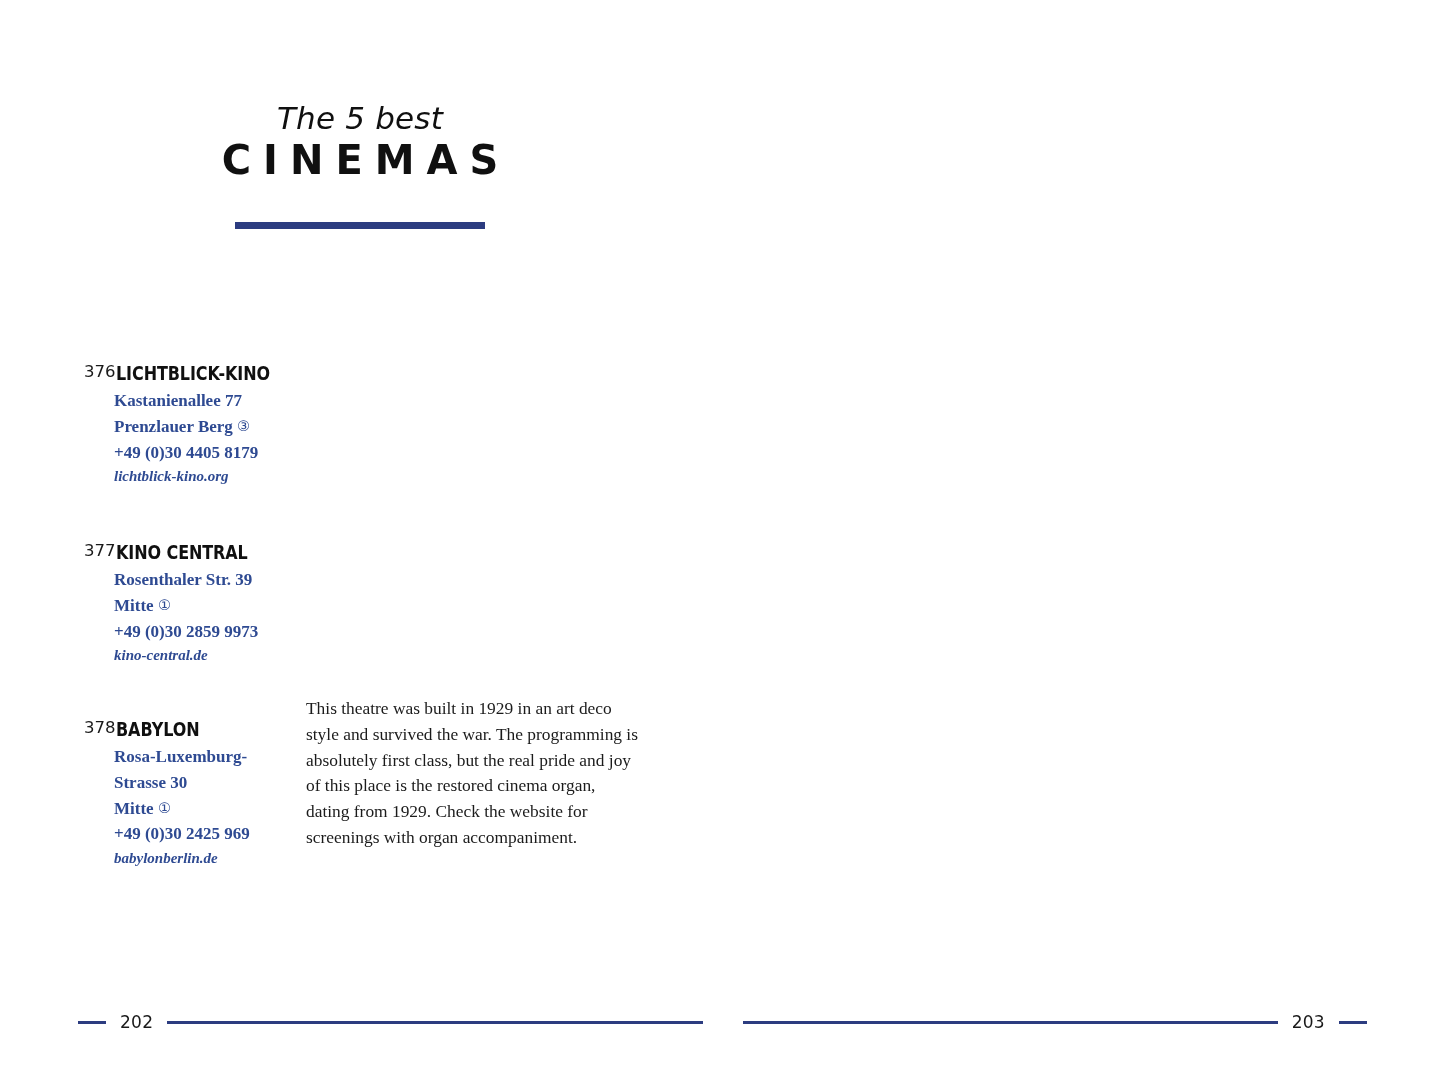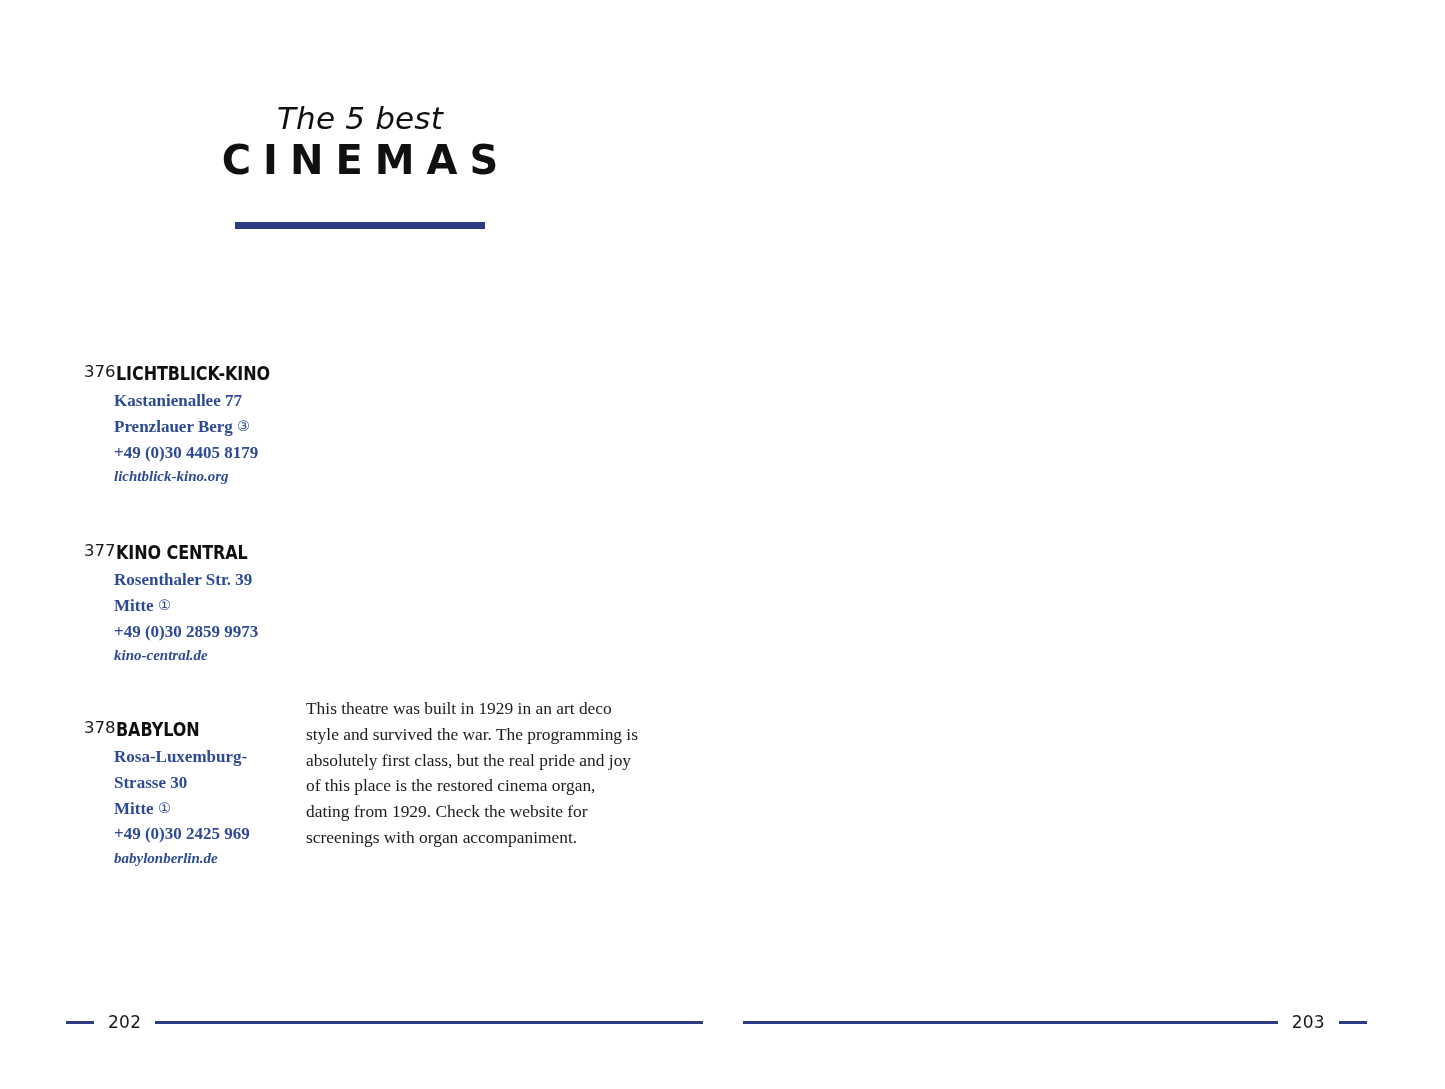--- a/index.html
+++ b/index.html
@@ -150,21 +150,21 @@
 
   
   .footer {
     position: absolute;
     bottom: 58px;
     display: flex;
     align-items: center;
     gap: 14px;
     height: 18px;
   }
-  .footer-left  { left: 66px;  right: 20px; }
+  .footer-left  { left: 78px;  right: 20px; }
   .footer-right { right: 78px; left: 20px; justify-content: flex-start; }
   .foot-rule {
     height: 3px;
     background: #2c3c80;
   }
   .foot-rule-short { width: 28px; flex: 0 0 28px; }
   .foot-rule-long  { flex: 1 1 auto; }
   .folio {
     font-family: "DejaVu Sans", sans-serif;
     font-size: 17px;

